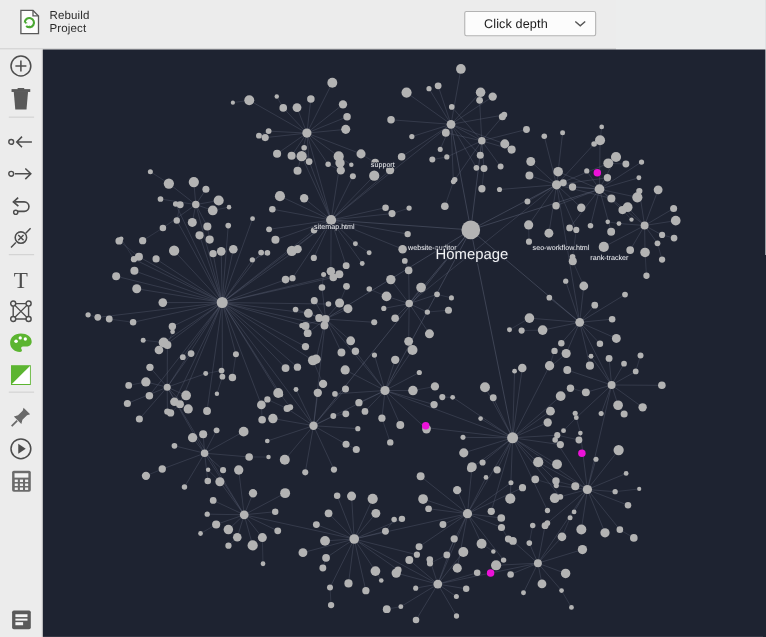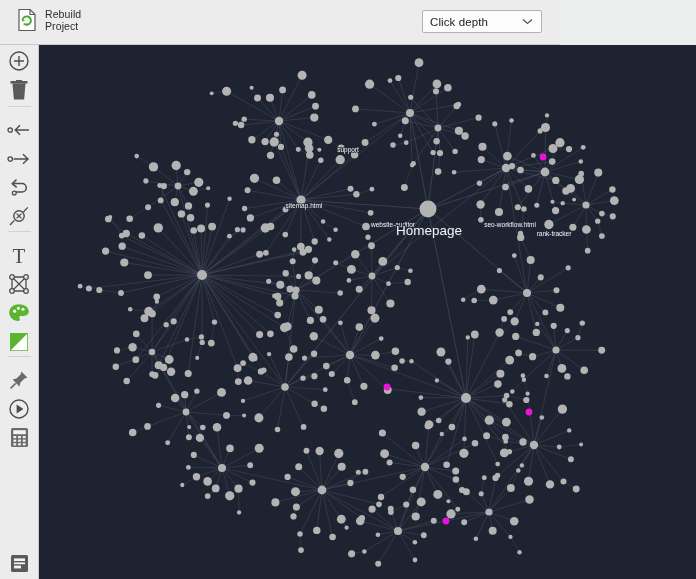--- a/index.html
+++ b/index.html
@@ -64,21 +64,21 @@
     border: 1px solid #b3b3b3;
     border-radius: 2px;
     box-sizing: border-box;
     display: flex;
     align-items: center;
     cursor: pointer;
   }
   #depth-select .sel-text {
     font-size: 11.5px;
     color: #1c1c1c;
-    padding-left: 7px;
+    padding-left: 17px;
     flex: 1 1 auto;
     letter-spacing: 0.1px;
   }
   #depth-select .chev {
     padding-right: 8px;
     display: flex;
     align-items: center;
   }
 
   

